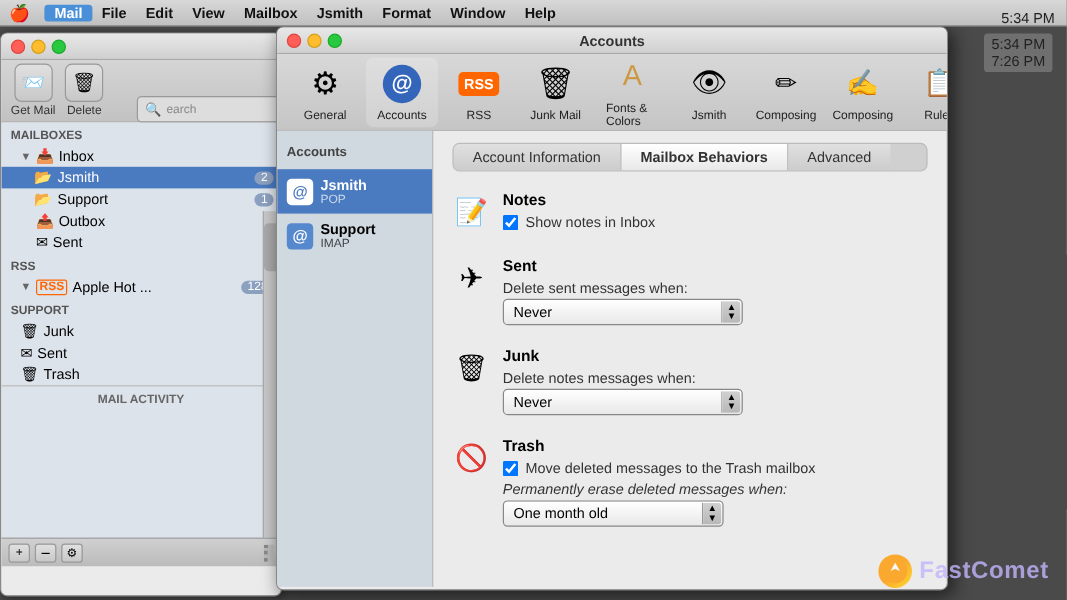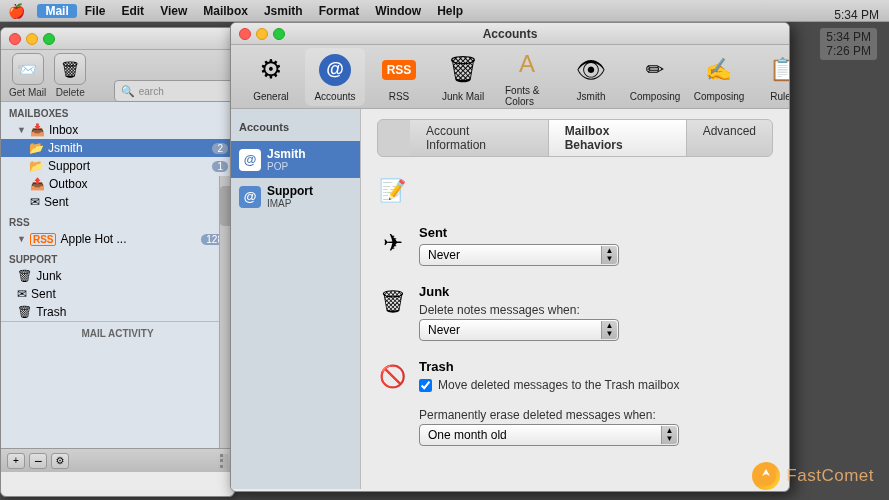--- a/index.html
+++ b/index.html
@@ -307,21 +307,20 @@
     }
 
     .detail-tabs {
       display: flex;
       gap: 0;
       margin-bottom: 16px;
       background: #d0d0d0;
       border: 1px solid #bbb;
       border-radius: 6px;
       overflow: hidden;
-      padding-left: 32px;
     }
     .detail-tab {
       padding: 4px 16px;
       font-size: 12px;
       cursor: pointer;
       border-right: 1px solid #bbb;
       background: linear-gradient(to bottom, #e0e0e0, #ccc);
       color: #333;
     }
     .detail-tab:last-child { border-right: none; }
@@ -435,23 +434,23 @@
       width: 28px;
       height: 28px;
       background: linear-gradient(135deg, #f90 50%, #ffd700 100%);
       border-radius: 50%;
       display: flex;
       align-items: center;
       justify-content: center;
       font-size: 16px;
     }
     .watermark-text {
-      font-size: 17px;
-      font-weight: 400;
-      color: #fdba74;
+      font-size: 20px;
+      font-weight: 700;
+      color: #c4b5fd;
       letter-spacing: 0.5px;
     }
 
     
     .notes-icon { font-size: 22px; }
     
     .sent-icon { font-size: 20px; }
     
     .junk-icon { font-size: 22px; }
     
@@ -641,26 +640,34 @@
       <div class="account-detail">
 
         <div class="detail-tabs">
           <div class="detail-tab">Account Information</div>
           <div class="detail-tab active">Mailbox Behaviors</div>
           <div class="detail-tab">Advanced</div>
         </div>
 
         <div class="mb-section">
           <div class="mb-icon notes-icon">📝</div>
+          <div class="mb-content">
+            <div class="mb-title">Notes</div>
+            <div class="mb-row">
+              <input type="checkbox" checked="" class="mb-checkbox" style="">
+              <span class="mb-label">Show notes in Inbox</span>
+            </div>
+          </div>
         </div>
 
         <div class="mb-section">
           <div class="mb-icon sent-icon" style="font-size:24px;">✈</div>
           <div class="mb-content">
             <div class="mb-title">Sent</div>
+            <div class="mb-label">Delete sent messages when:</div>
             <div class="mb-dropdown">
               <div class="dropdown-box">
                 <span>Never</span>
                 <div class="dropdown-arrow">▲<br>▼</div>
               </div>
             </div>
           </div>
         </div>
 
         <div class="mb-section">
@@ -678,23 +685,23 @@
         </div>
 
         <div class="mb-section">
           <div class="mb-icon trash-stop-icon">🚫</div>
           <div class="mb-content">
             <div class="mb-title">Trash</div>
             <div class="mb-row">
               <input type="checkbox" checked="" class="mb-checkbox" style="">
               <span class="mb-label">Move deleted messages to the Trash mailbox</span>
             </div>
-            <div class="mb-label" style="margin-top:16px;">Permanently erase deleted messages when:</div>
+            <div class="mb-label" style="margin-top:4px;font-style:italic;">Permanently erase deleted messages when:</div>
             <div class="mb-dropdown">
-              <div class="dropdown-box" style="width:260px;">
+              <div class="dropdown-box" style="width:184px;">
                 <span>One month old</span>
                 <div class="dropdown-arrow">▲<br>▼</div>
               </div>
             </div>
           </div>
         </div>
 
       </div>
     </div>
   </div>

